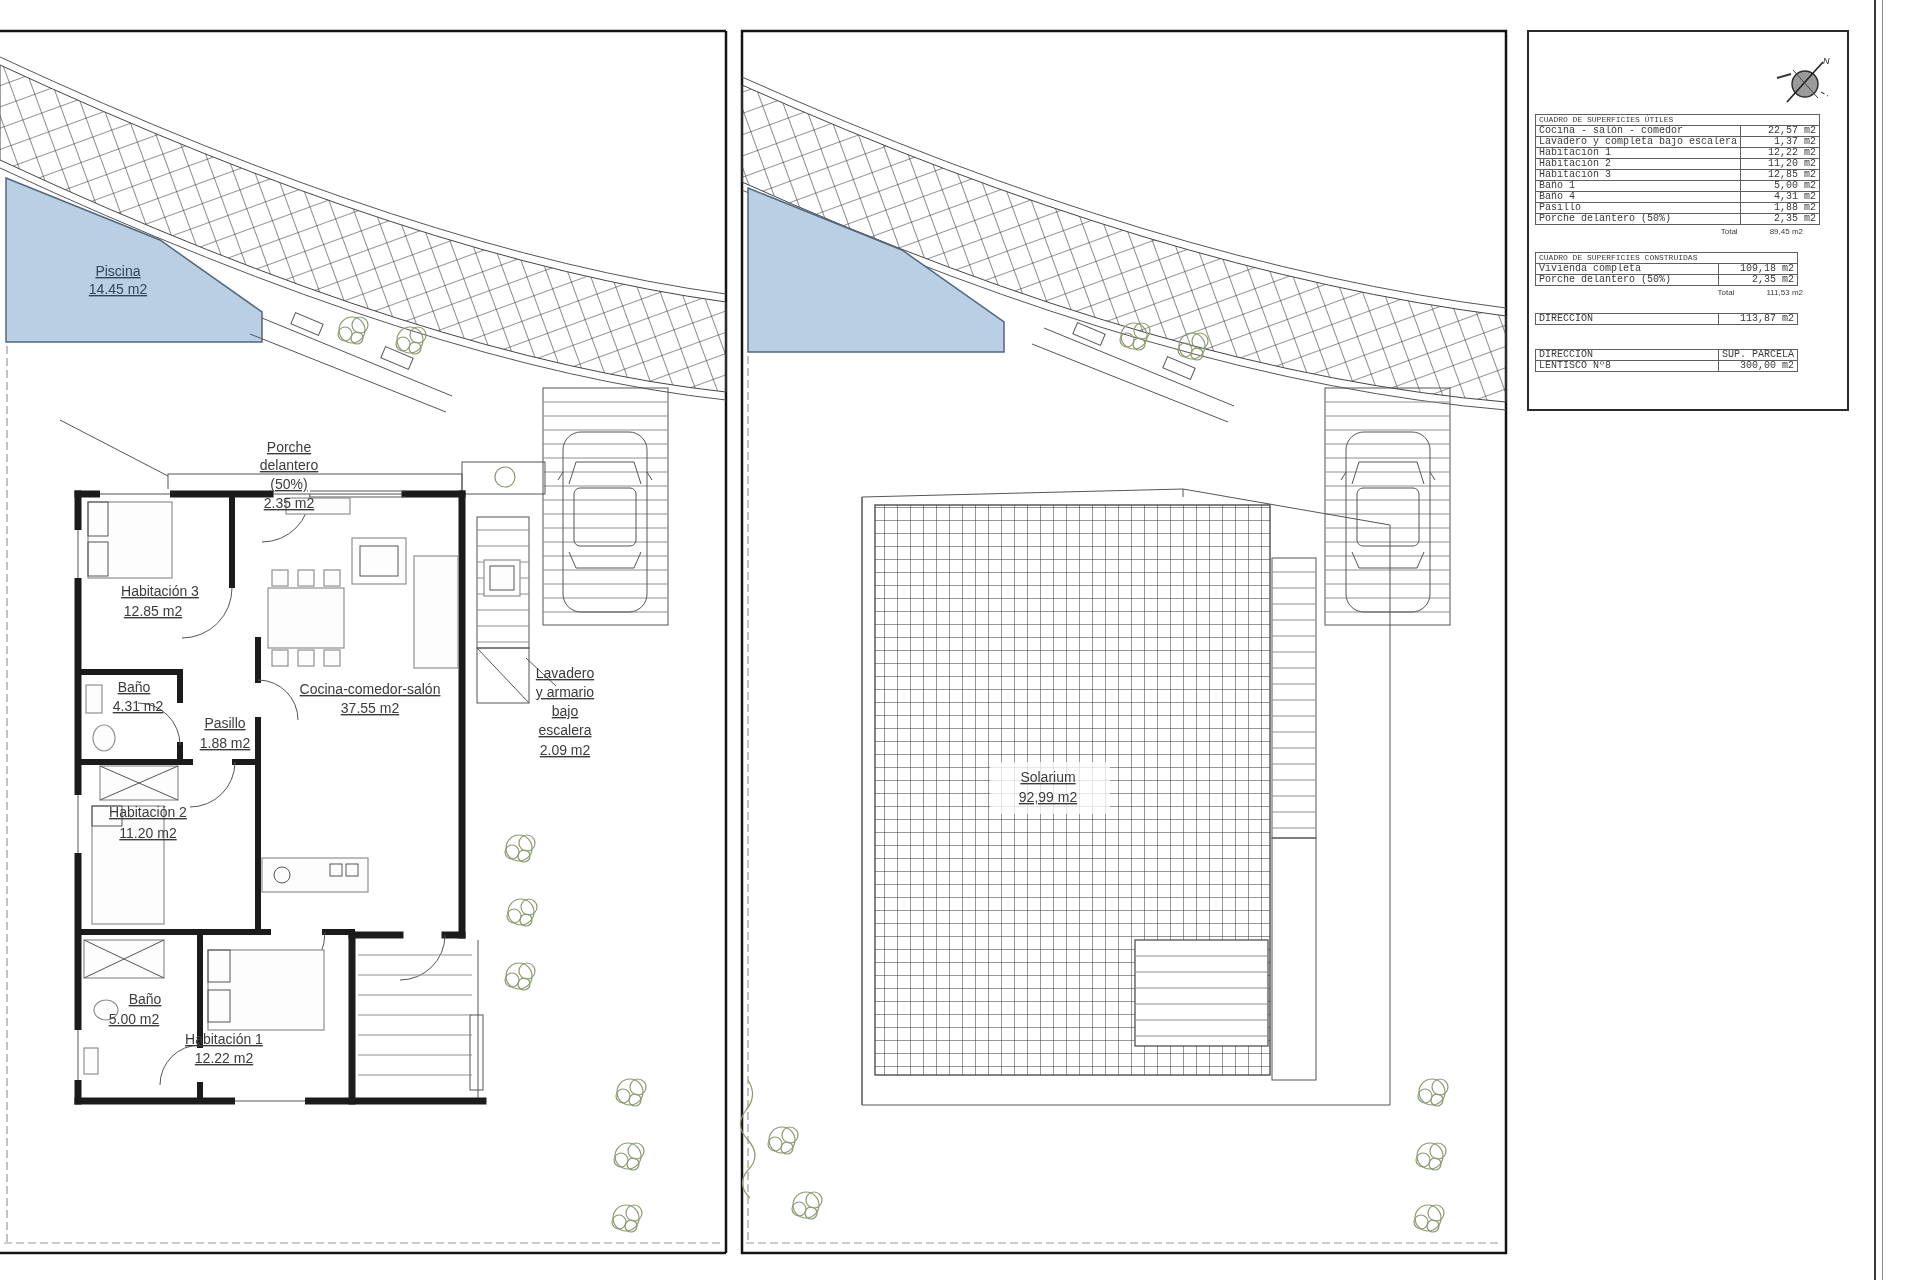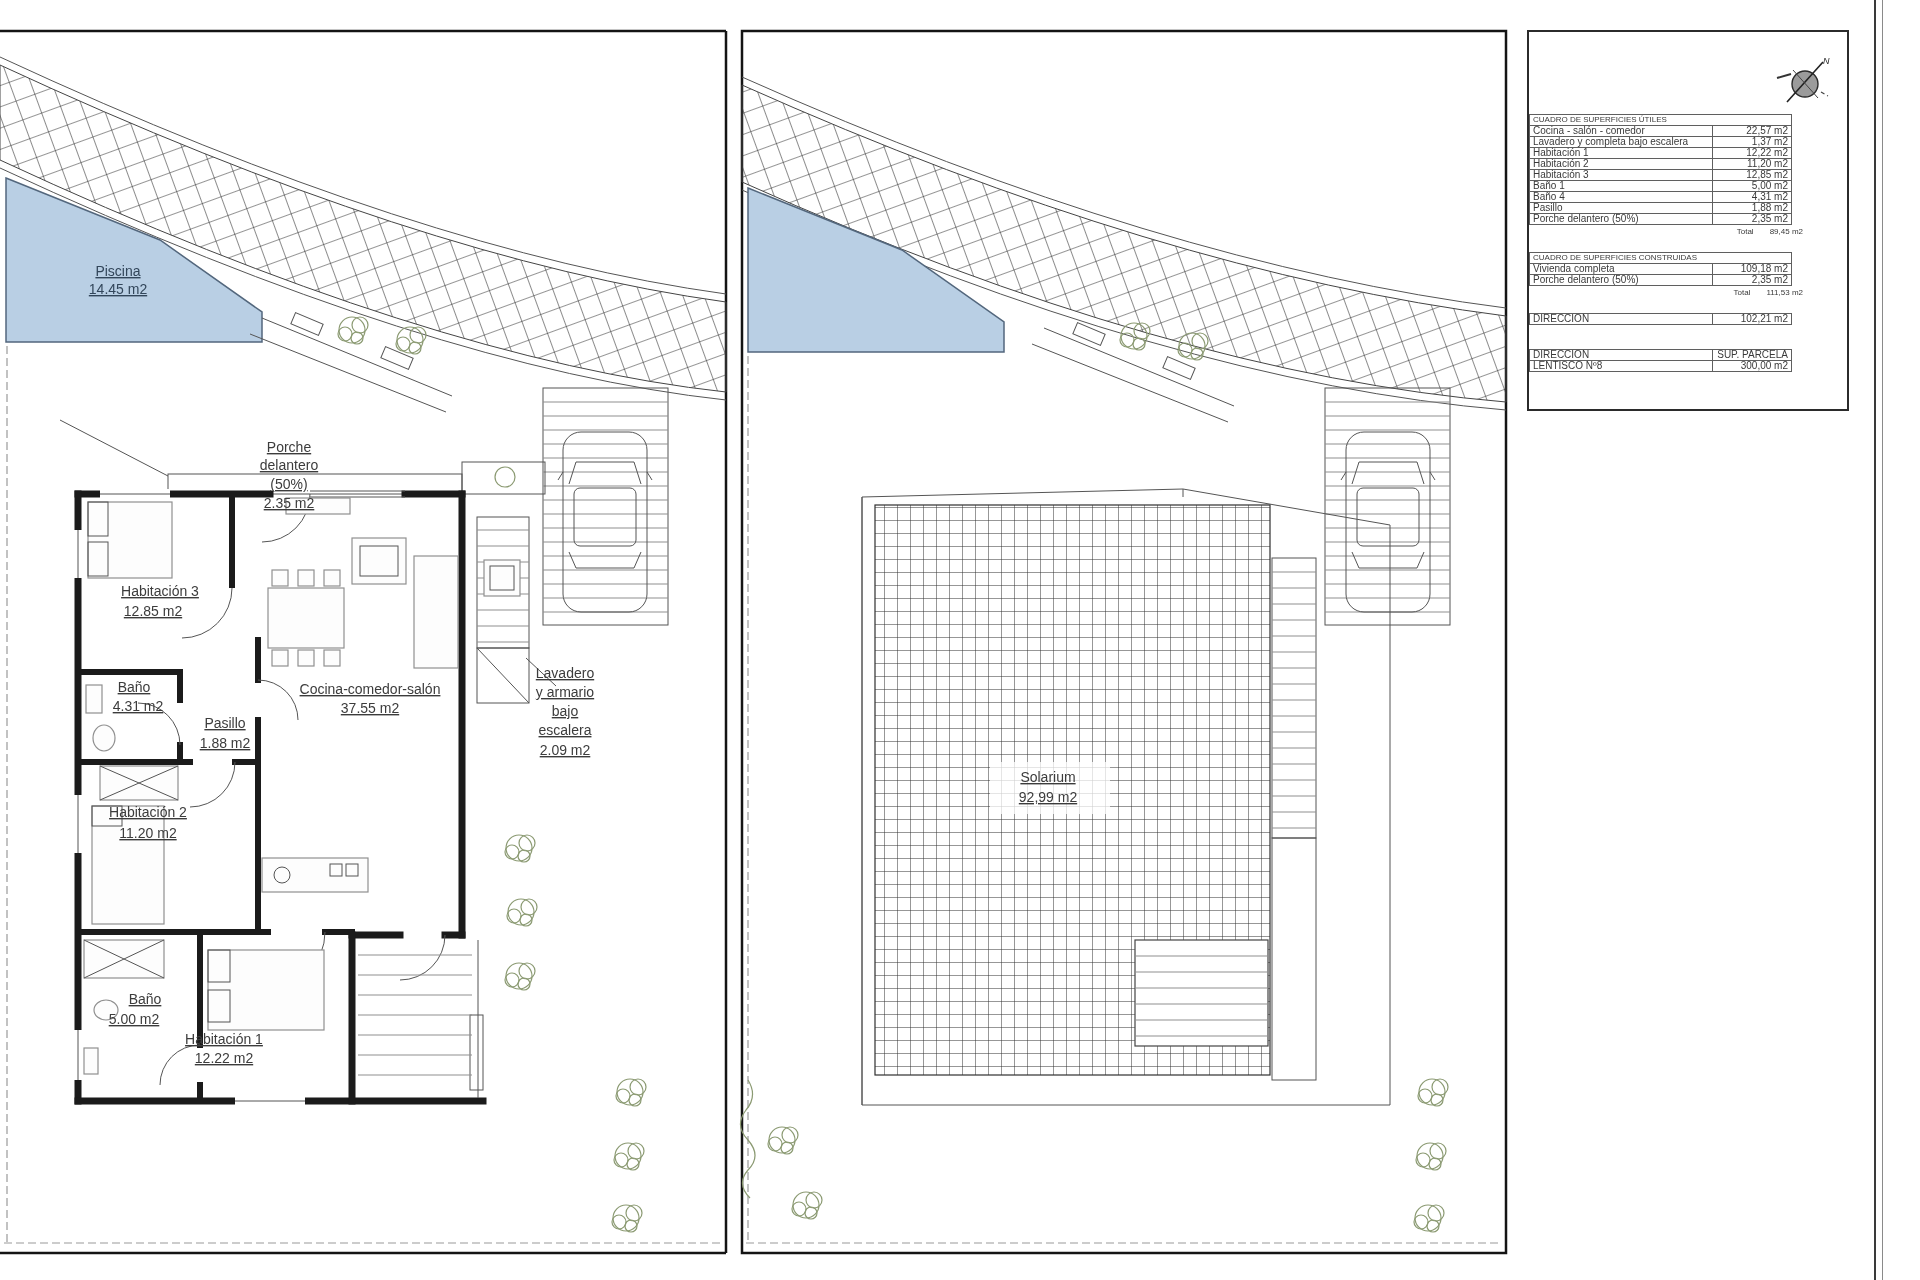--- a/index.html
+++ b/index.html
@@ -16,28 +16,28 @@
   .furn{fill:#fdfdfd;stroke:#909090;stroke-width:1.2;}
   .plant{fill:none;stroke:#8b9a72;stroke-width:1.2;}
   .pool{fill:#b9cfe4;stroke:#53677d;stroke-width:1.5;}
   .rlab{font-family:"Liberation Sans",sans-serif;font-size:14px;fill:#3c3c3c;
         text-anchor:middle;text-decoration:underline;}
   .rlab.pool-t{fill:#32465a;}
   .dash{stroke:#9a9a9a;stroke-width:1.2;fill:none;stroke-dasharray:8 4;}
   
   .summary-panel{position:absolute;left:1527px;top:30px;width:318px;height:377px;
        border:2px solid #2b2b2b;background:#fff;}
-  .surf{border-collapse:collapse;margin:0 0 0 0;table-layout:fixed;}
+  .surf{border-collapse:collapse;margin:0 0 0 6px;table-layout:fixed;font-family:Liberation Mono, monospace;}
   .surf td{border:1px solid #5f5f5f;font-size:10px;line-height:10px;padding:0 3px;
        color:#3a3a3a;white-space:nowrap;overflow:hidden;}
   .surf td.lab{width:176px;}
   .surf td.val{width:72px;text-align:right;}
   .surf tr.t-title td{font-size:8px;}
   .total-row{width:262px;margin-left:12px;display:flex;justify-content:flex-end;
-       gap:16px;font-size:8px;color:#3a3a3a;padding:2px 4px 0 0;}
+       gap:32px;font-size:8px;color:#3a3a3a;padding:2px 4px 0 0;}
   .gap18{height:16px;} .gap26{height:24px;}
   .compass{position:absolute;right:12px;top:20px;}
 </style>
 </head>
 <body>
 
 <svg style="left:0;top:29px" width="728" height="1226" viewBox="0 29 728 1226">
   <defs>
     <pattern id="hatchA" width="20" height="20" patternUnits="userSpaceOnUse" patternTransform="rotate(-20)">
       <path d="M0,0 H20 M0,0 V20" stroke="#2c2c2c" stroke-width="1.1" fill="none"></path>
@@ -491,21 +491,21 @@
     <span>Total</span>
     <span>111,53 m2</span>
   </div>
 
   <div class="gap18"></div>
 
   <table class="surf">
     <tbody>
         <tr>
           <td class="lab">DIRECCIÓN</td>
-          <td class="val">102,21 m2</td>
+          <td class="val">113,87 m2</td>
         </tr>
   </tbody>
     </table>
 
   <div class="gap26"></div>
 
   <table class="surf">
     <tbody>
         <tr>
           <td class="lab">DIRECCIÓN</td>

